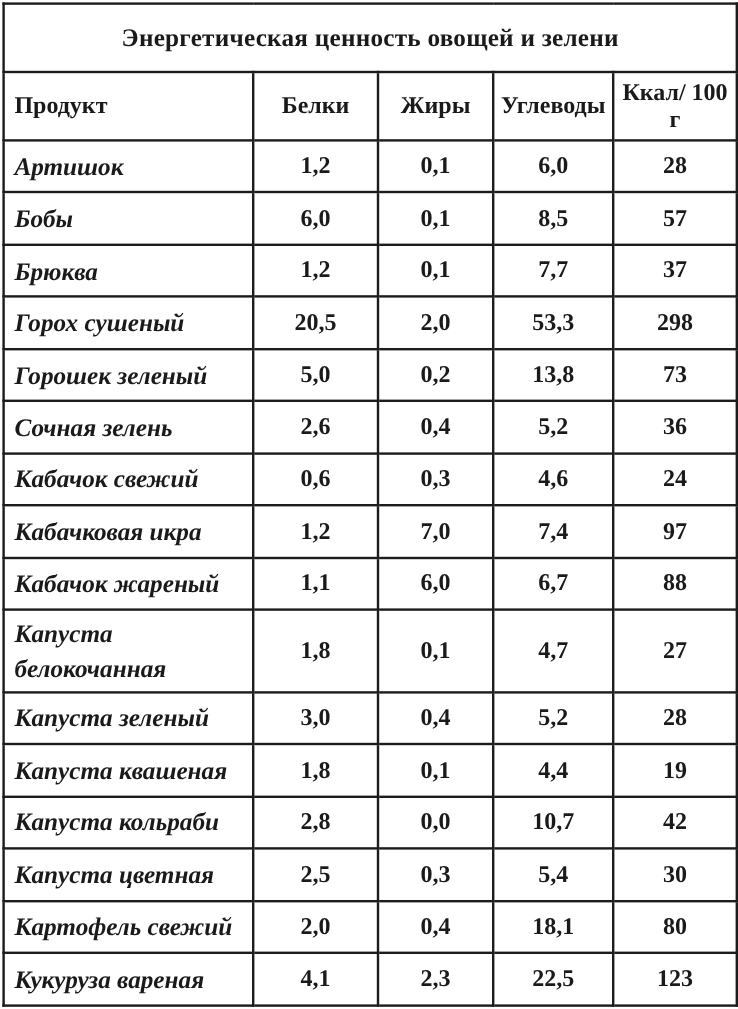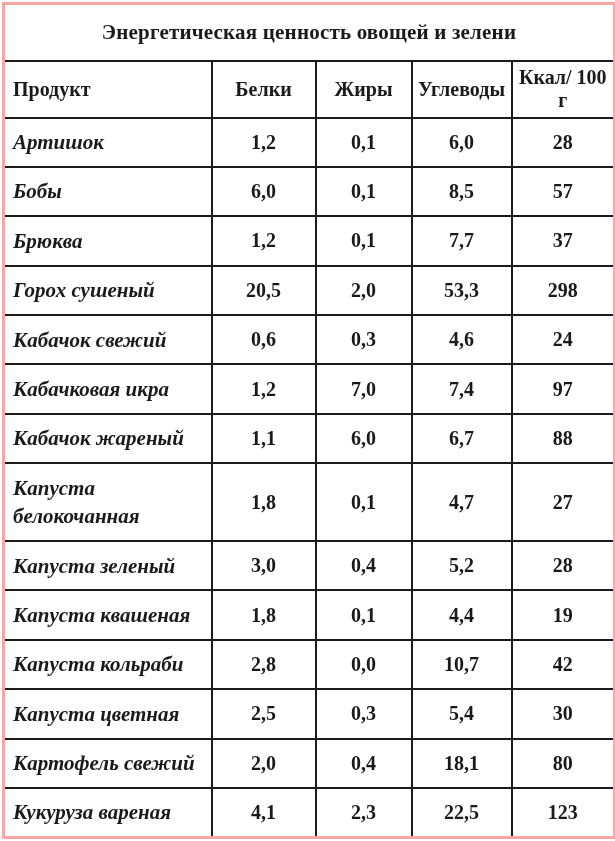--- a/index.html
+++ b/index.html
@@ -22,21 +22,21 @@
     width: 611px;
     height: 837px;
   }
   table.nutrition th,
   table.nutrition td {
     border: 2px solid #1c1c1c;
     box-sizing: border-box;
     overflow: hidden;
   }
   table.nutrition {
-    border: 3px solid #fca5a5;
+    border: 1px solid #fca5a5;
   }
   tr.title-row th {
     height: 57px;
     text-align: center;
     vertical-align: middle;
     font-weight: bold;
     font-size: 21px;
     letter-spacing: 0.2px;
   }
   tr.header-row th {
@@ -124,20 +124,34 @@
     <td class="num">37</td>
   </tr>
         <tr>
     <td class="product">Горох сушеный</td>
     <td class="num">20,5</td>
     <td class="num">2,0</td>
     <td class="num">53,3</td>
     <td class="num">298</td>
   </tr>
         <tr>
+    <td class="product">Горошек зеленый</td>
+    <td class="num">5,0</td>
+    <td class="num">0,2</td>
+    <td class="num">13,8</td>
+    <td class="num">73</td>
+  </tr>
+        <tr>
+    <td class="product">Сочная зелень</td>
+    <td class="num">2,6</td>
+    <td class="num">0,4</td>
+    <td class="num">5,2</td>
+    <td class="num">36</td>
+  </tr>
+        <tr>
     <td class="product">Кабачок свежий</td>
     <td class="num">0,6</td>
     <td class="num">0,3</td>
     <td class="num">4,6</td>
     <td class="num">24</td>
   </tr>
         <tr>
     <td class="product">Кабачковая икра</td>
     <td class="num">1,2</td>
     <td class="num">7,0</td>

